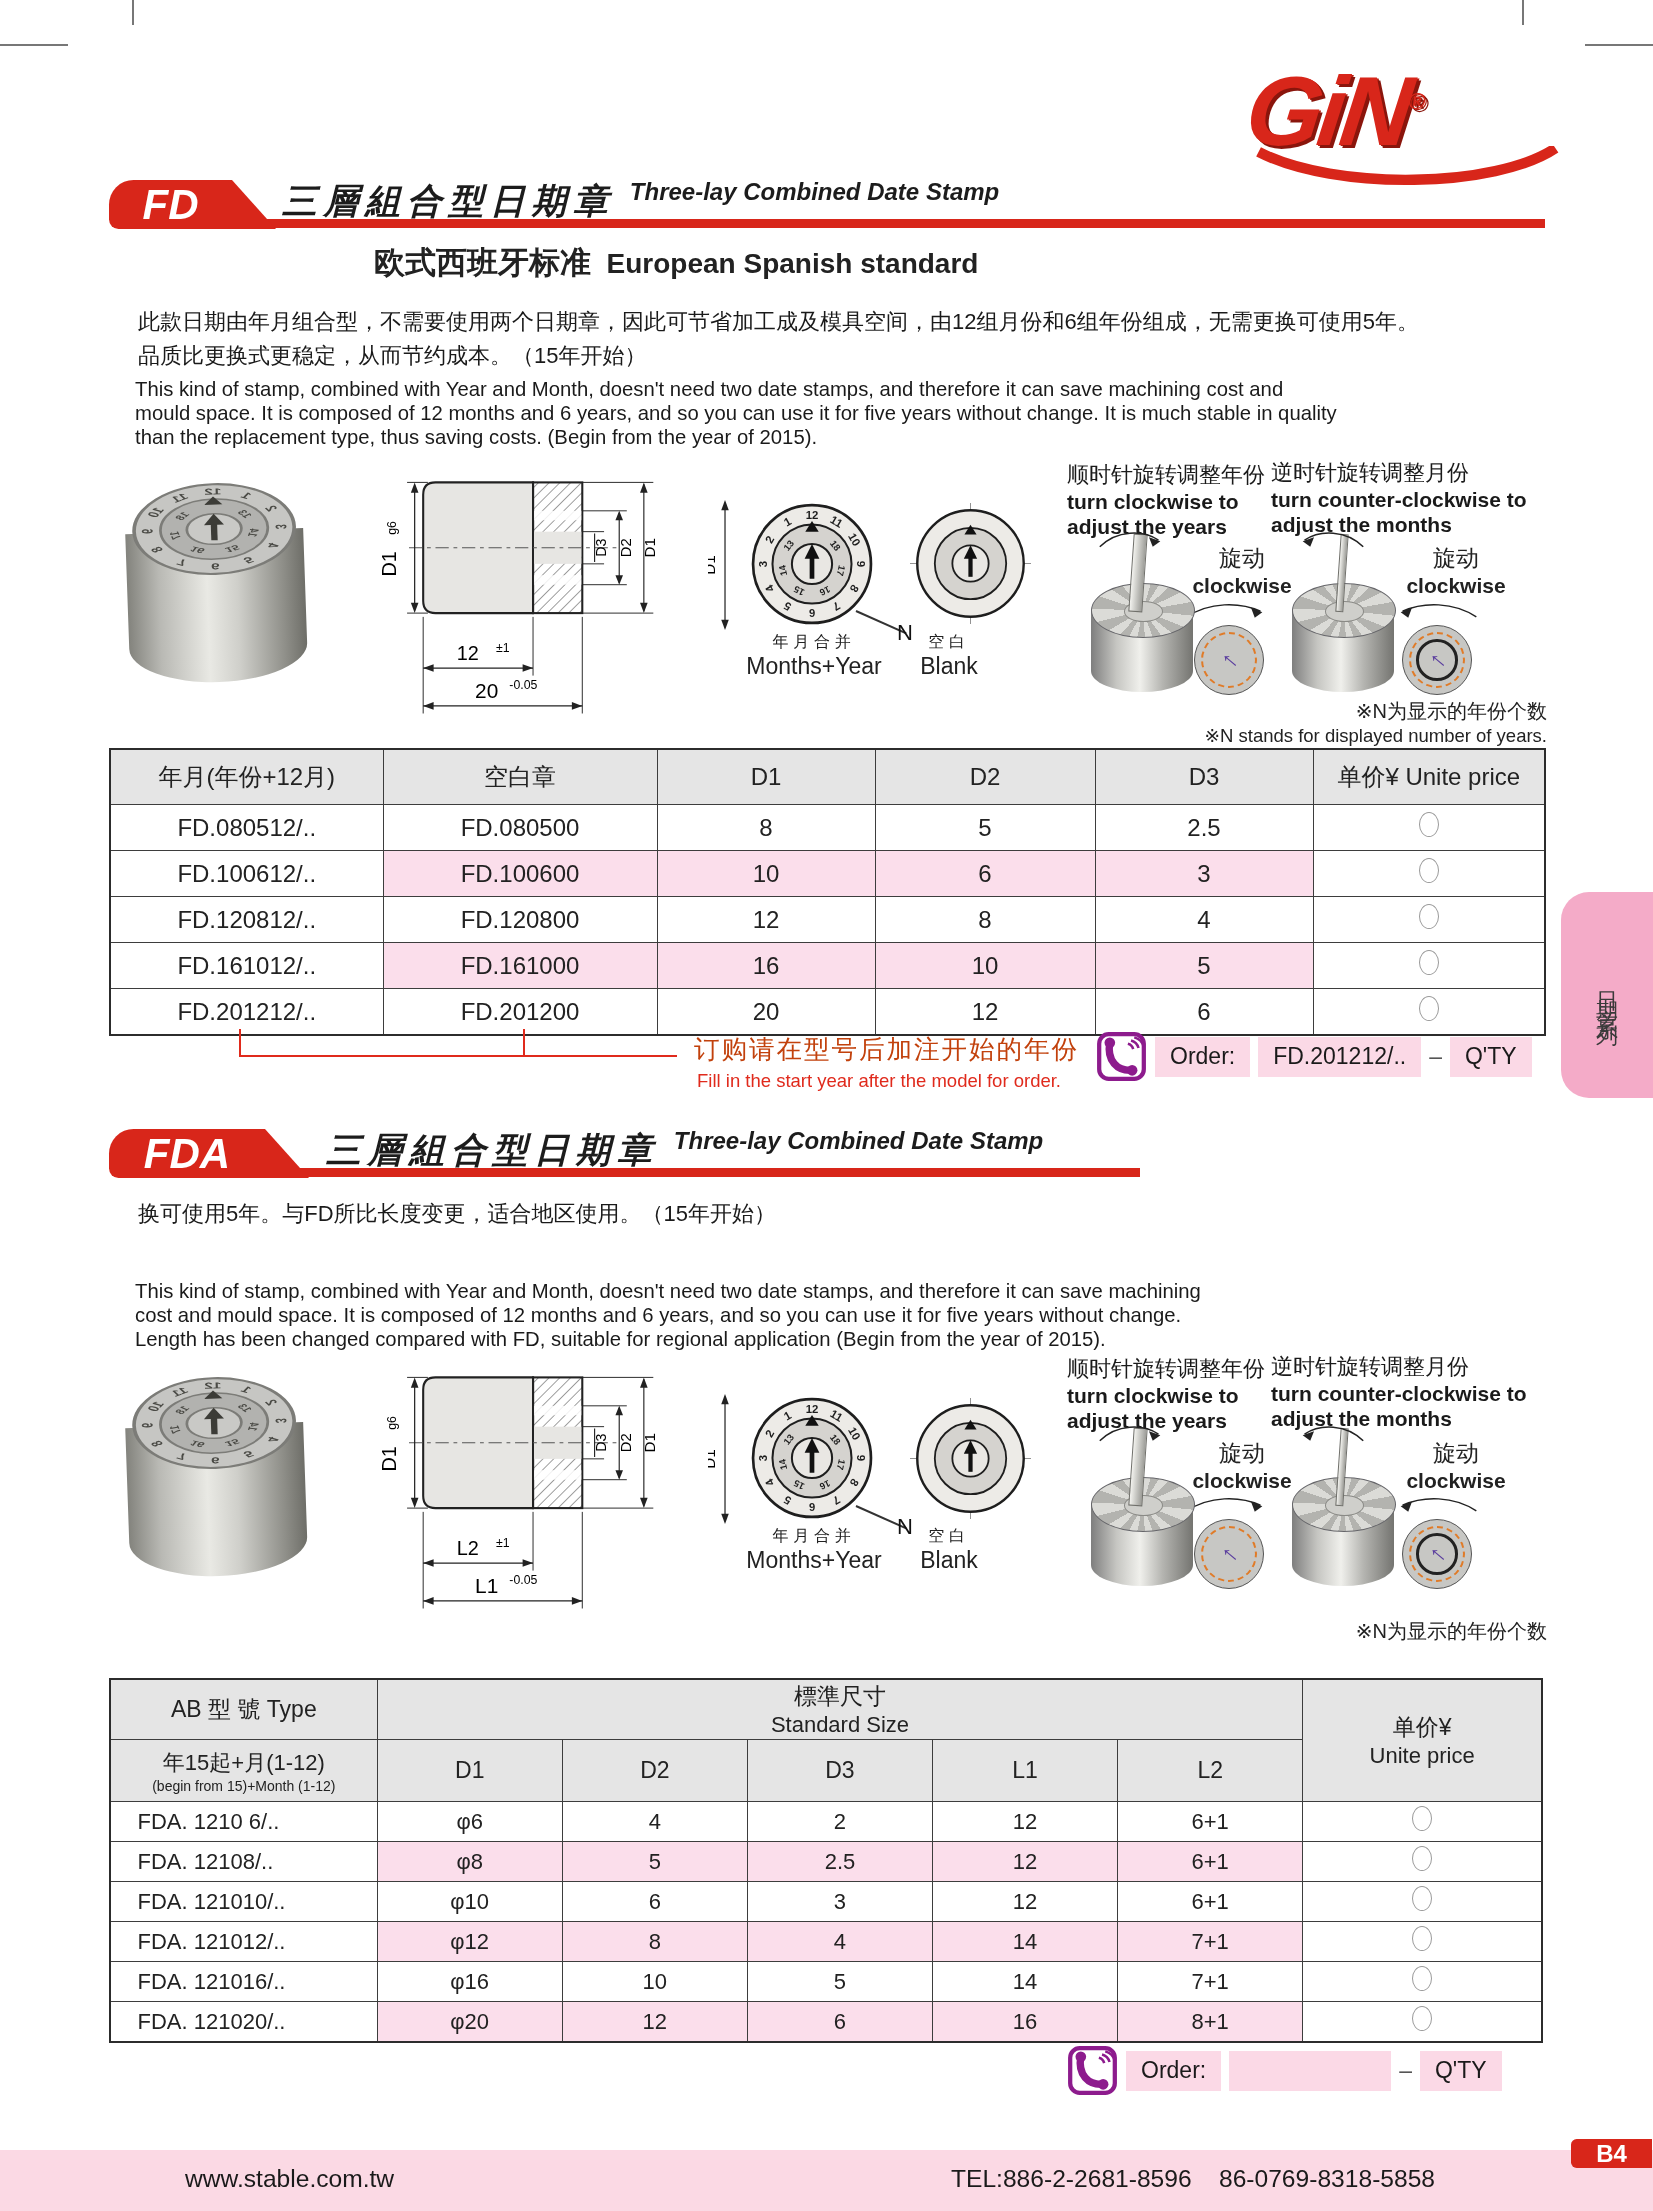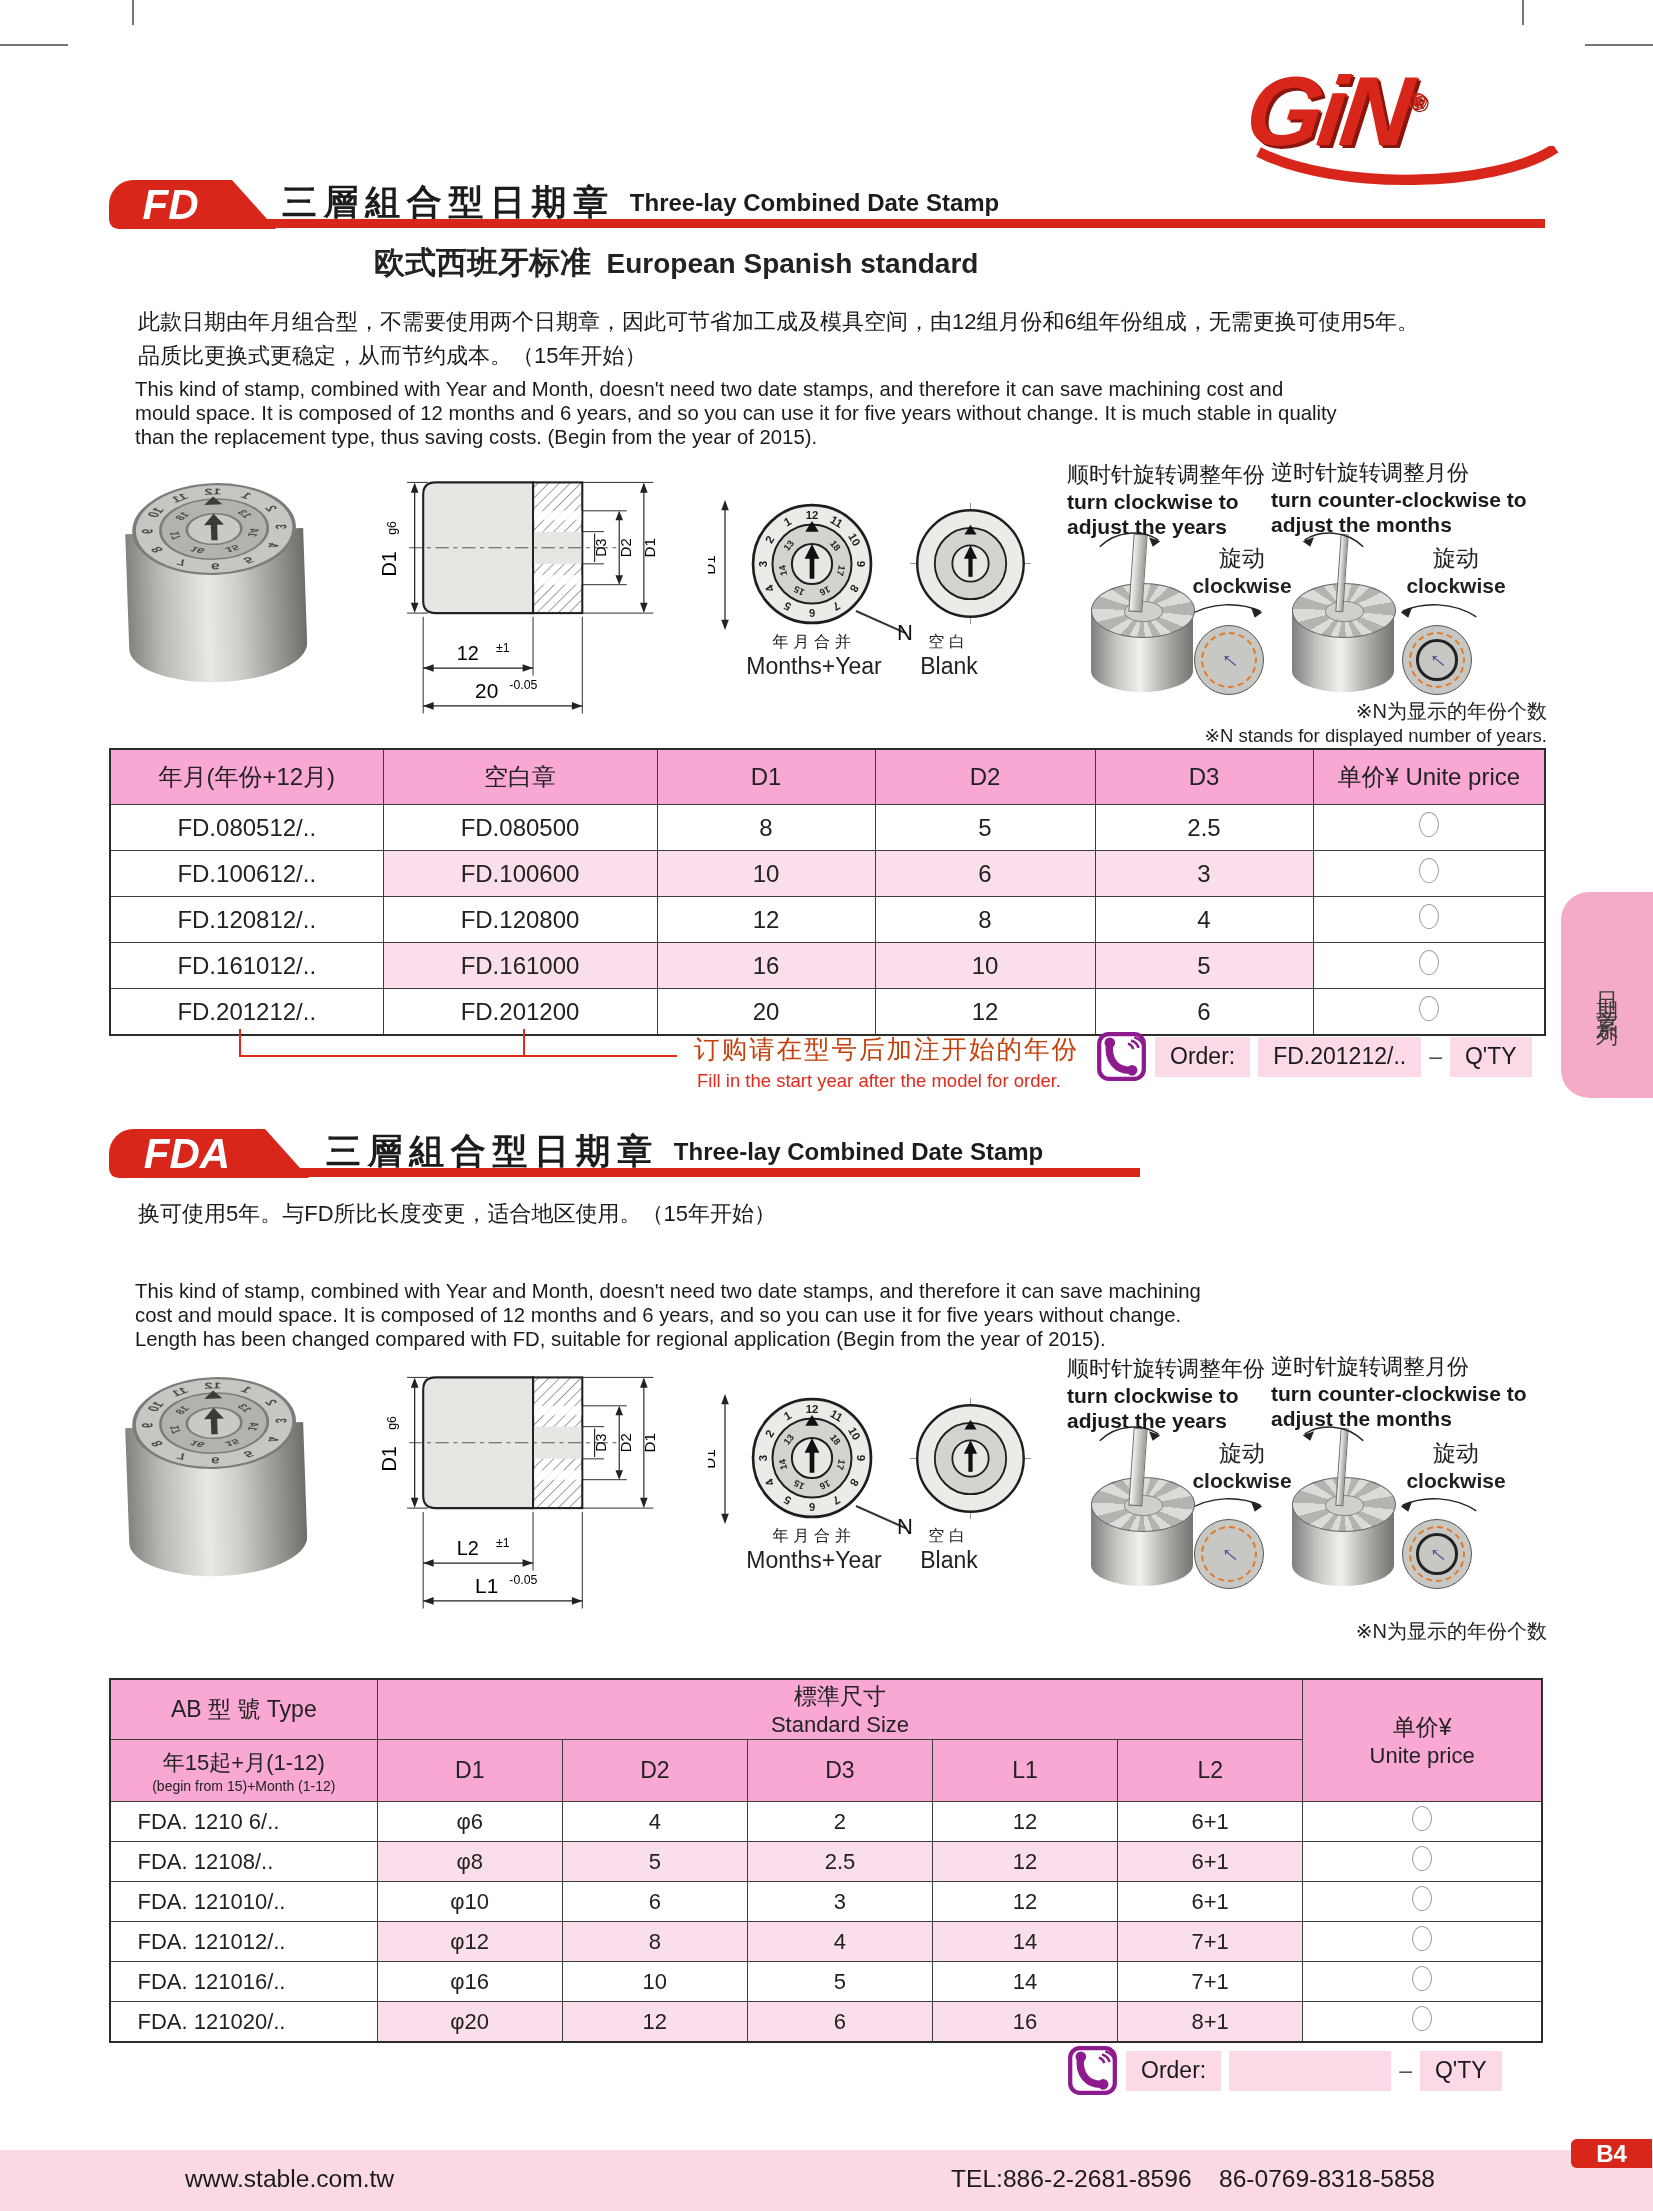--- a/index.html
+++ b/index.html
@@ -18,21 +18,21 @@
   .logo-reg{font-size:23px;font-weight:bold;color:#d8261a;vertical-align:36px;font-style:normal;}
   .logo-swoosh{position:absolute;left:3.8px;top:91px;}
 
   
   .band-tag-main{position:absolute;background:#d8261a;color:#fff;height:49px;
     border-radius:24.6px 0 0 9.5px;display:flex;align-items:center;justify-content:center;
     font-weight:bold;font-style:italic;font-size:42px;z-index:2;}
   .band-tag-tri{position:absolute;width:0;height:0;border-bottom:49px solid #d8261a;
     border-right:44px solid transparent;z-index:2;}
   .band-bar{position:absolute;height:8.5px;background:#d8261a;z-index:1;}
-  .band-title{position:absolute;height:49px;display:flex;align-items:center;white-space:nowrap;}
+  .band-title{position:absolute;height:49px;display:flex;white-space:nowrap;font-style:italic;}
   .band-title .zh{font-size:35px;font-weight:bold;letter-spacing:6.6px;color:#1c1c1c;}
   .band-title .en{font-size:24px;font-weight:bold;margin-left:15px;color:#1c1c1c;}
 
   .subtitle{position:absolute;white-space:nowrap;}
   .subtitle .zh{font-size:31px;font-weight:bold;}
   .subtitle .en{font-size:28px;font-weight:bold;margin-left:11.4px;}
 
   .desc{position:absolute;white-space:nowrap;}
   .desc.zh div{font-size:22px;line-height:34px;color:#1a1a1a;}
   .desc.en div{font-size:20.3px;line-height:24px;color:#1a1a1a;}
@@ -81,21 +81,21 @@
     color:#5a3d9e;font-size:24.6px;font-weight:bold;transform:rotate(-50deg);z-index:2;}
 
   .n-note{position:absolute;text-align:right;}
   .n-note .zh{font-size:20px;display:block;}
   .n-note .en{font-size:18.5px;display:block;}
 
   
   table.cat{position:absolute;border-collapse:collapse;table-layout:fixed;background:#fff;}
   table.cat th,table.cat td{border:1.5px solid #3d3d3d;text-align:center;padding:0;}
   table.cat{border:2.8px solid #2c2c2c;}
-  table.cat thead th{background:#f9a8d4;font-weight:normal;}
+  table.cat thead th{background:#e5e5e5;font-weight:normal;}
   #fd-table thead th{height:54px;font-size:24px;}
   #fd-table tbody td{height:45px;font-size:24px;background:#fff;}
   #fda-table tbody td{height:39px;font-size:22px;background:#fff;}
   #fda-table tbody td:first-child{text-align:left;padding-left:26.5px;}
   td.pink{background:#fbdeeb !important;}
   .price-circle{display:inline-block;width:18px;height:23px;border:1.4px solid #9a9a9a;border-radius:50%;}
   #fda-table th .h-zh{font-size:23px;display:block;}
   #fda-table th .h-en{font-size:22px;display:block;}
   #fda-table th .h-small{font-size:14px;display:block;}
   #fda-table th.sub-col{font-size:23px;}

